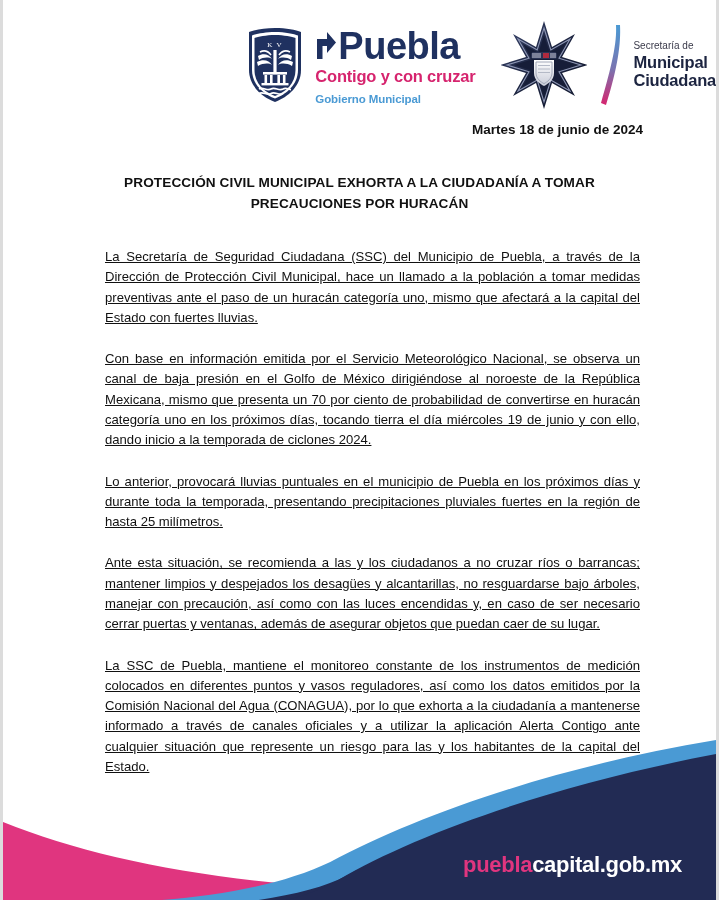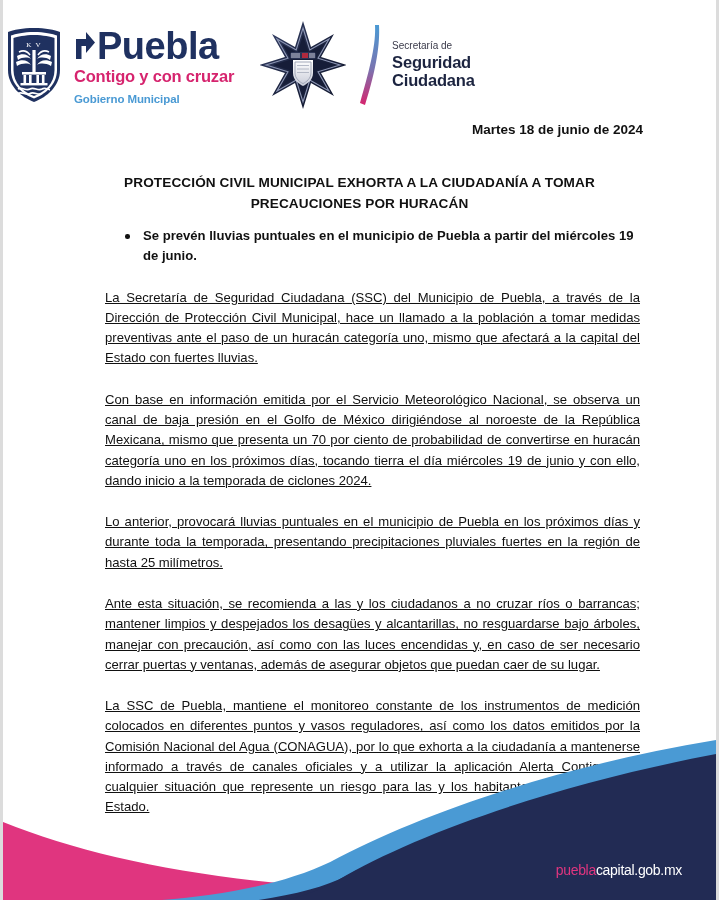--- a/index.html
+++ b/index.html
@@ -23,21 +23,21 @@
 
   
   .header {
     position: absolute;
     top: 16px;
     left: 0;
     right: 0;
     height: 98px;
     display: flex;
     align-items: center;
-    justify-content: flex-start;
+    justify-content: flex-end;
     gap: 26px;
   }
 
   
   .puebla-logo {
     display: flex;
     align-items: center;
     gap: 9px;
   }
   .shield-wrap {
@@ -177,22 +177,22 @@
     right: 0;
     bottom: 0;
     height: 160px;
     overflow: hidden;
   }
   .footer svg { display: block; width: 100%; height: 100%; }
   .footer-url {
     position: absolute;
     right: 34px;
     bottom: 22px;
-    font-size: 14px;
-    font-weight: normal;
+    font-size: 22px;
+    font-weight: bold;
     letter-spacing: -0.3px;
     white-space: nowrap;
   }
   .url-pink { color: #e0357f; }
   .url-white { color: #ffffff; }
 </style>
 </head>
 <body>
 
 <div id="page">
@@ -274,36 +274,33 @@
               <stop offset="0%" stop-color="#4a9ad4"></stop>
               <stop offset="55%" stop-color="#7a74b0"></stop>
               <stop offset="100%" stop-color="#d6246e"></stop>
             </linearGradient>
           </defs>
           <path d="M19 2 C20 20 15 42 4 80 L9 82 C21 44 24 20 23 2 Z" fill="url(#swG)"></path>
         </svg>
       </div>
       <div class="ssc-words">
         <span class="ssc-sec">Secretaría de</span>
-        <span class="ssc-big">Seguridad</span>
+        <span class="ssc-big">Municipal</span>
         <span class="ssc-big">Ciudadana</span>
       </div>
     </div>
   </div>
 
   <div class="datebox">
     <div>Martes 18 de junio de 2024</div>
   </div>
 
   <div class="doc-title">PROTECCIÓN CIVIL MUNICIPAL EXHORTA A LA CIUDADANÍA A TOMAR PRECAUCIONES POR HURACÁN</div>
 
   <div class="content">
-    <ul class="bullets">
-      <li>Se prevén lluvias puntuales en el municipio de Puebla a partir del miércoles 19 de junio.</li>
-    </ul>
 
     <p class="para">La Secretaría de Seguridad Ciudadana (SSC) del Municipio de Puebla, a través de la Dirección de Protección Civil Municipal, hace un llamado a la población a tomar medidas preventivas ante el paso de un huracán categoría uno, mismo que afectará a la capital del Estado con fuertes lluvias.</p>
     <p class="para">Con base en información emitida por el Servicio Meteorológico Nacional, se observa un canal de baja presión en el Golfo de México dirigiéndose al noroeste de la República Mexicana, mismo que presenta un 70 por ciento de probabilidad de convertirse en huracán categoría uno en los próximos días, tocando tierra el día miércoles 19 de junio y con ello, dando inicio a la temporada de ciclones 2024.</p>
     <p class="para">Lo anterior, provocará lluvias puntuales en el municipio de Puebla en los próximos días y durante toda la temporada, presentando precipitaciones pluviales fuertes en la región de hasta 25 milímetros.</p>
     <p class="para">Ante esta situación, se recomienda a las y los ciudadanos a no cruzar ríos o barrancas; mantener limpios y despejados los desagües y alcantarillas, no resguardarse bajo árboles, manejar con precaución, así como con las luces encendidas y, en caso de ser necesario cerrar puertas y ventanas, además de asegurar objetos que puedan caer de su lugar.</p>
     <p class="para">La SSC de Puebla, mantiene el monitoreo constante de los instrumentos de medición colocados en diferentes puntos y vasos reguladores, así como los datos emitidos por la Comisión Nacional del Agua (CONAGUA), por lo que exhorta a la ciudadanía a mantenerse informado a través de canales oficiales y a utilizar la aplicación Alerta Contigo ante cualquier situación que represente un riesgo para las y los habitantes de la capital del Estado.</p>
   </div>
 
   <div class="footer">
     <svg viewBox="0 0 719 160" preserveAspectRatio="none">

